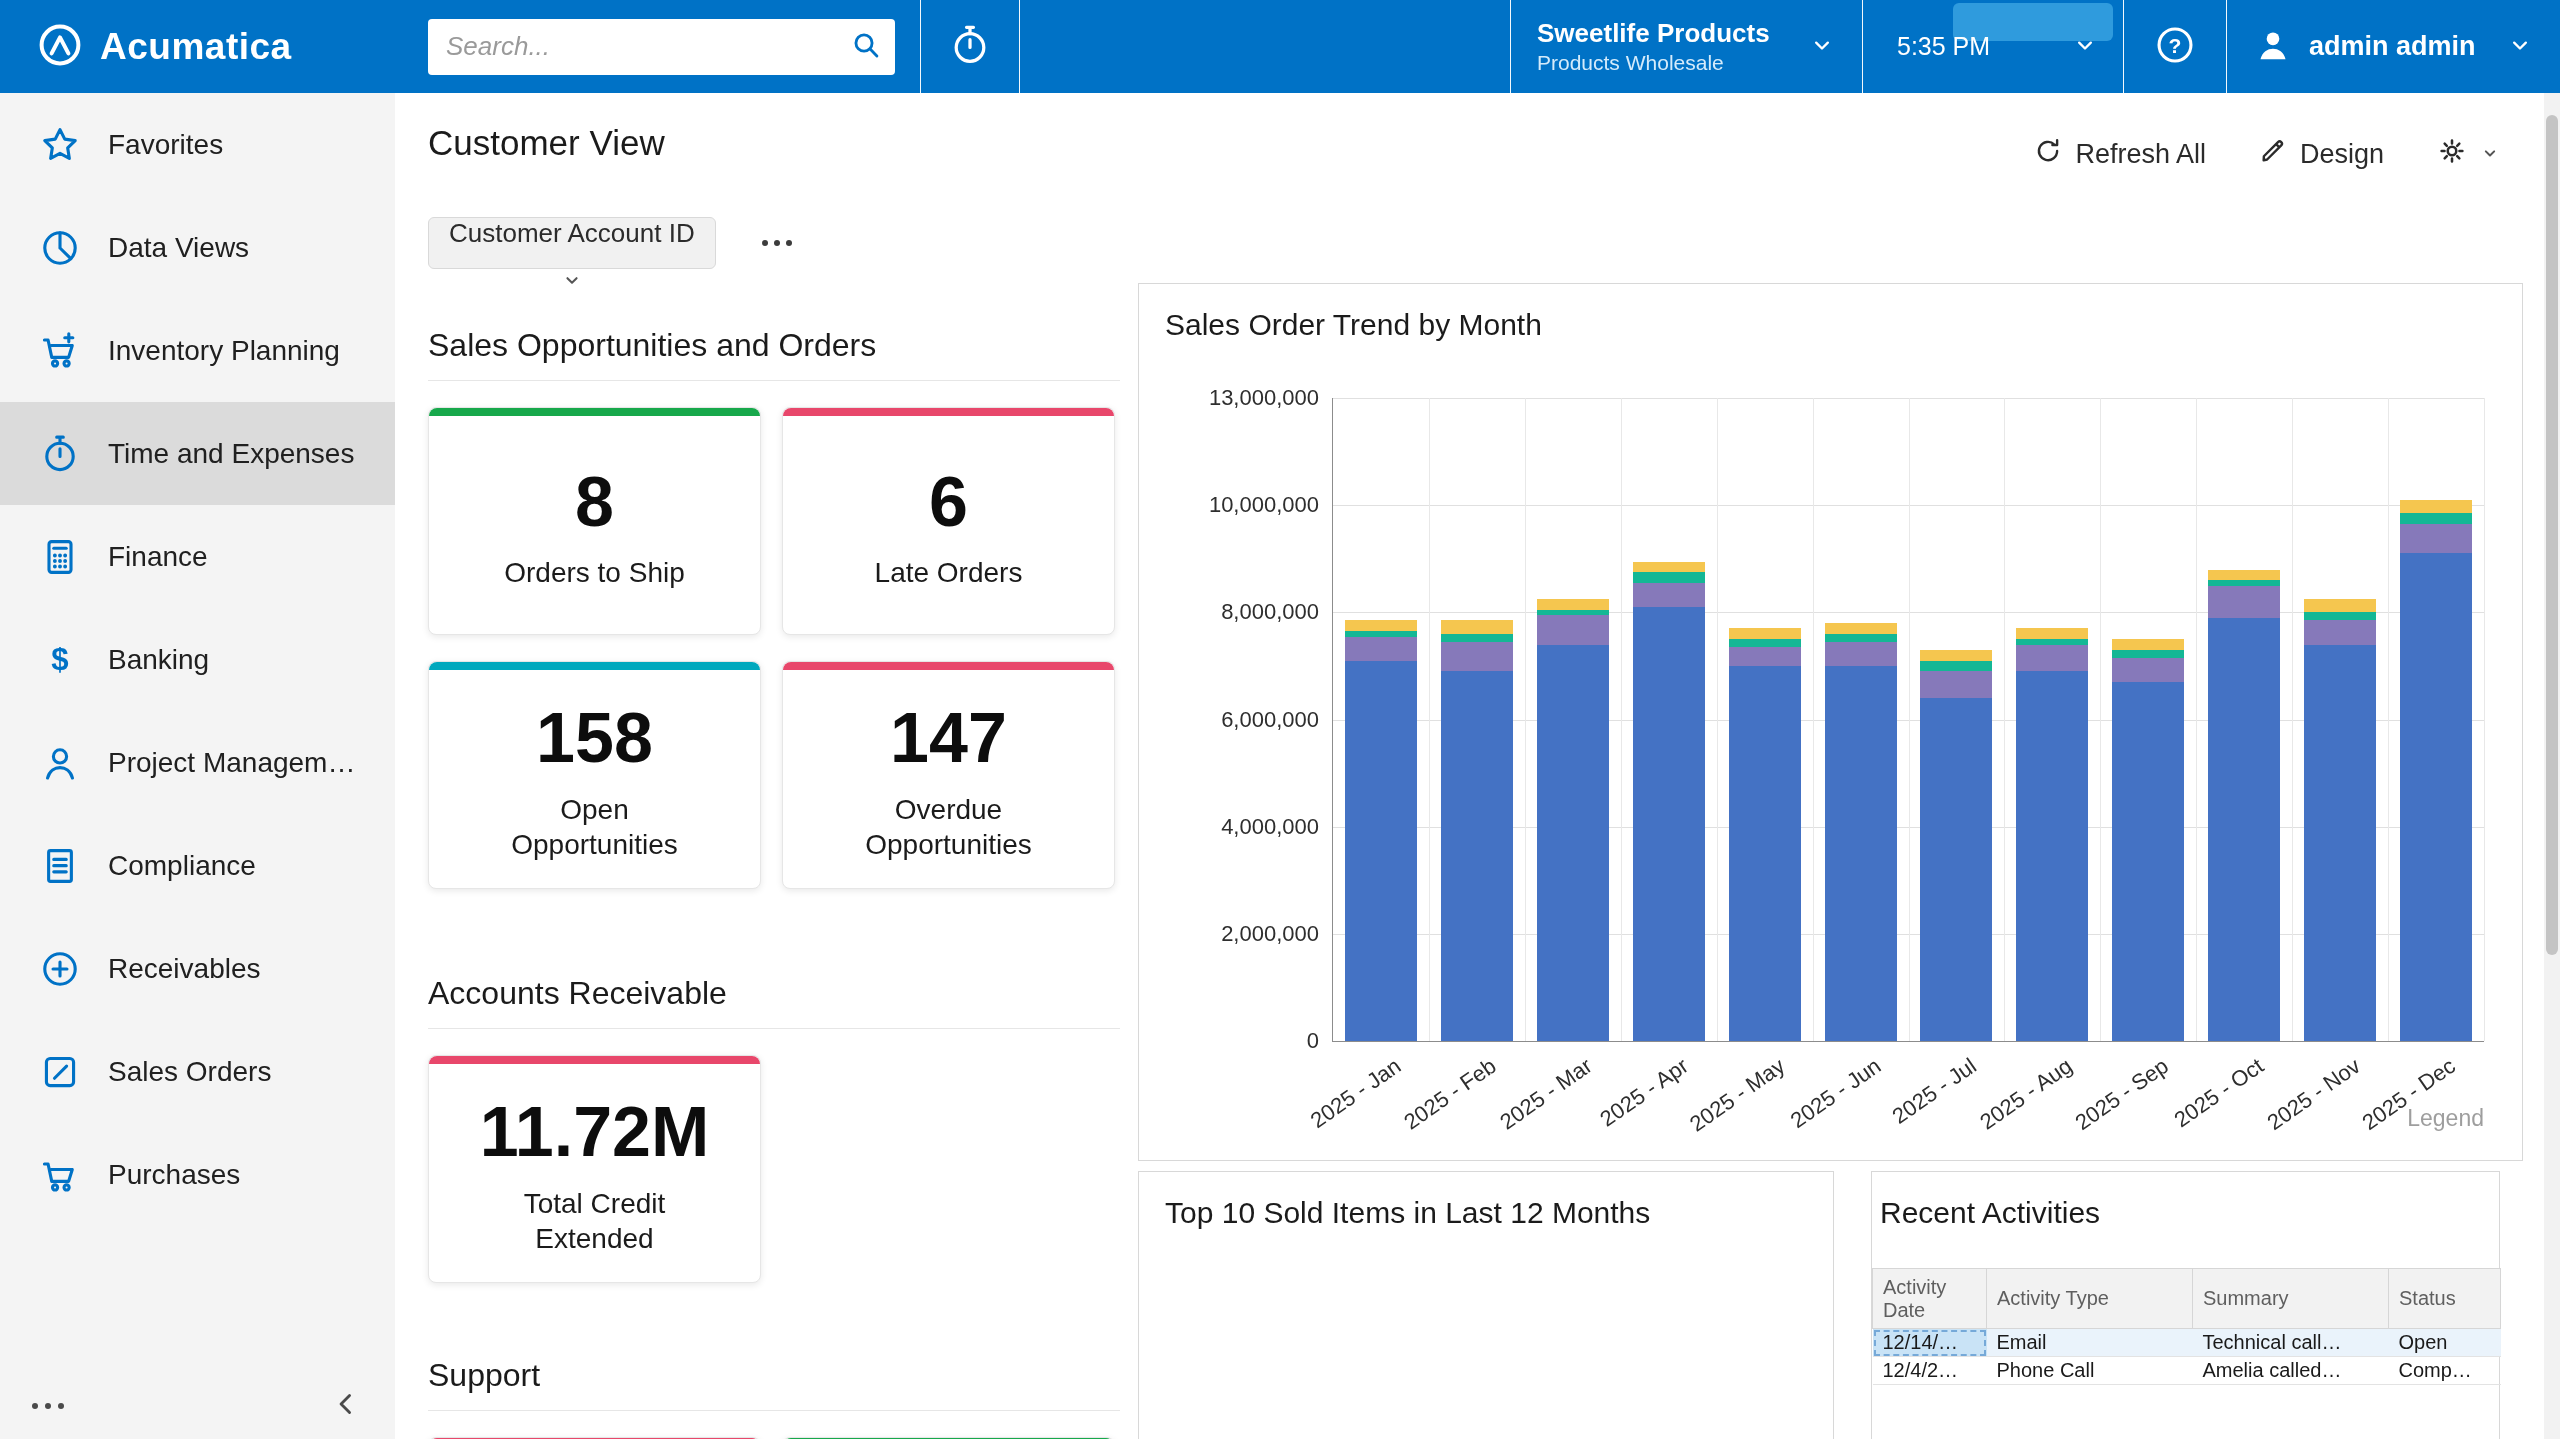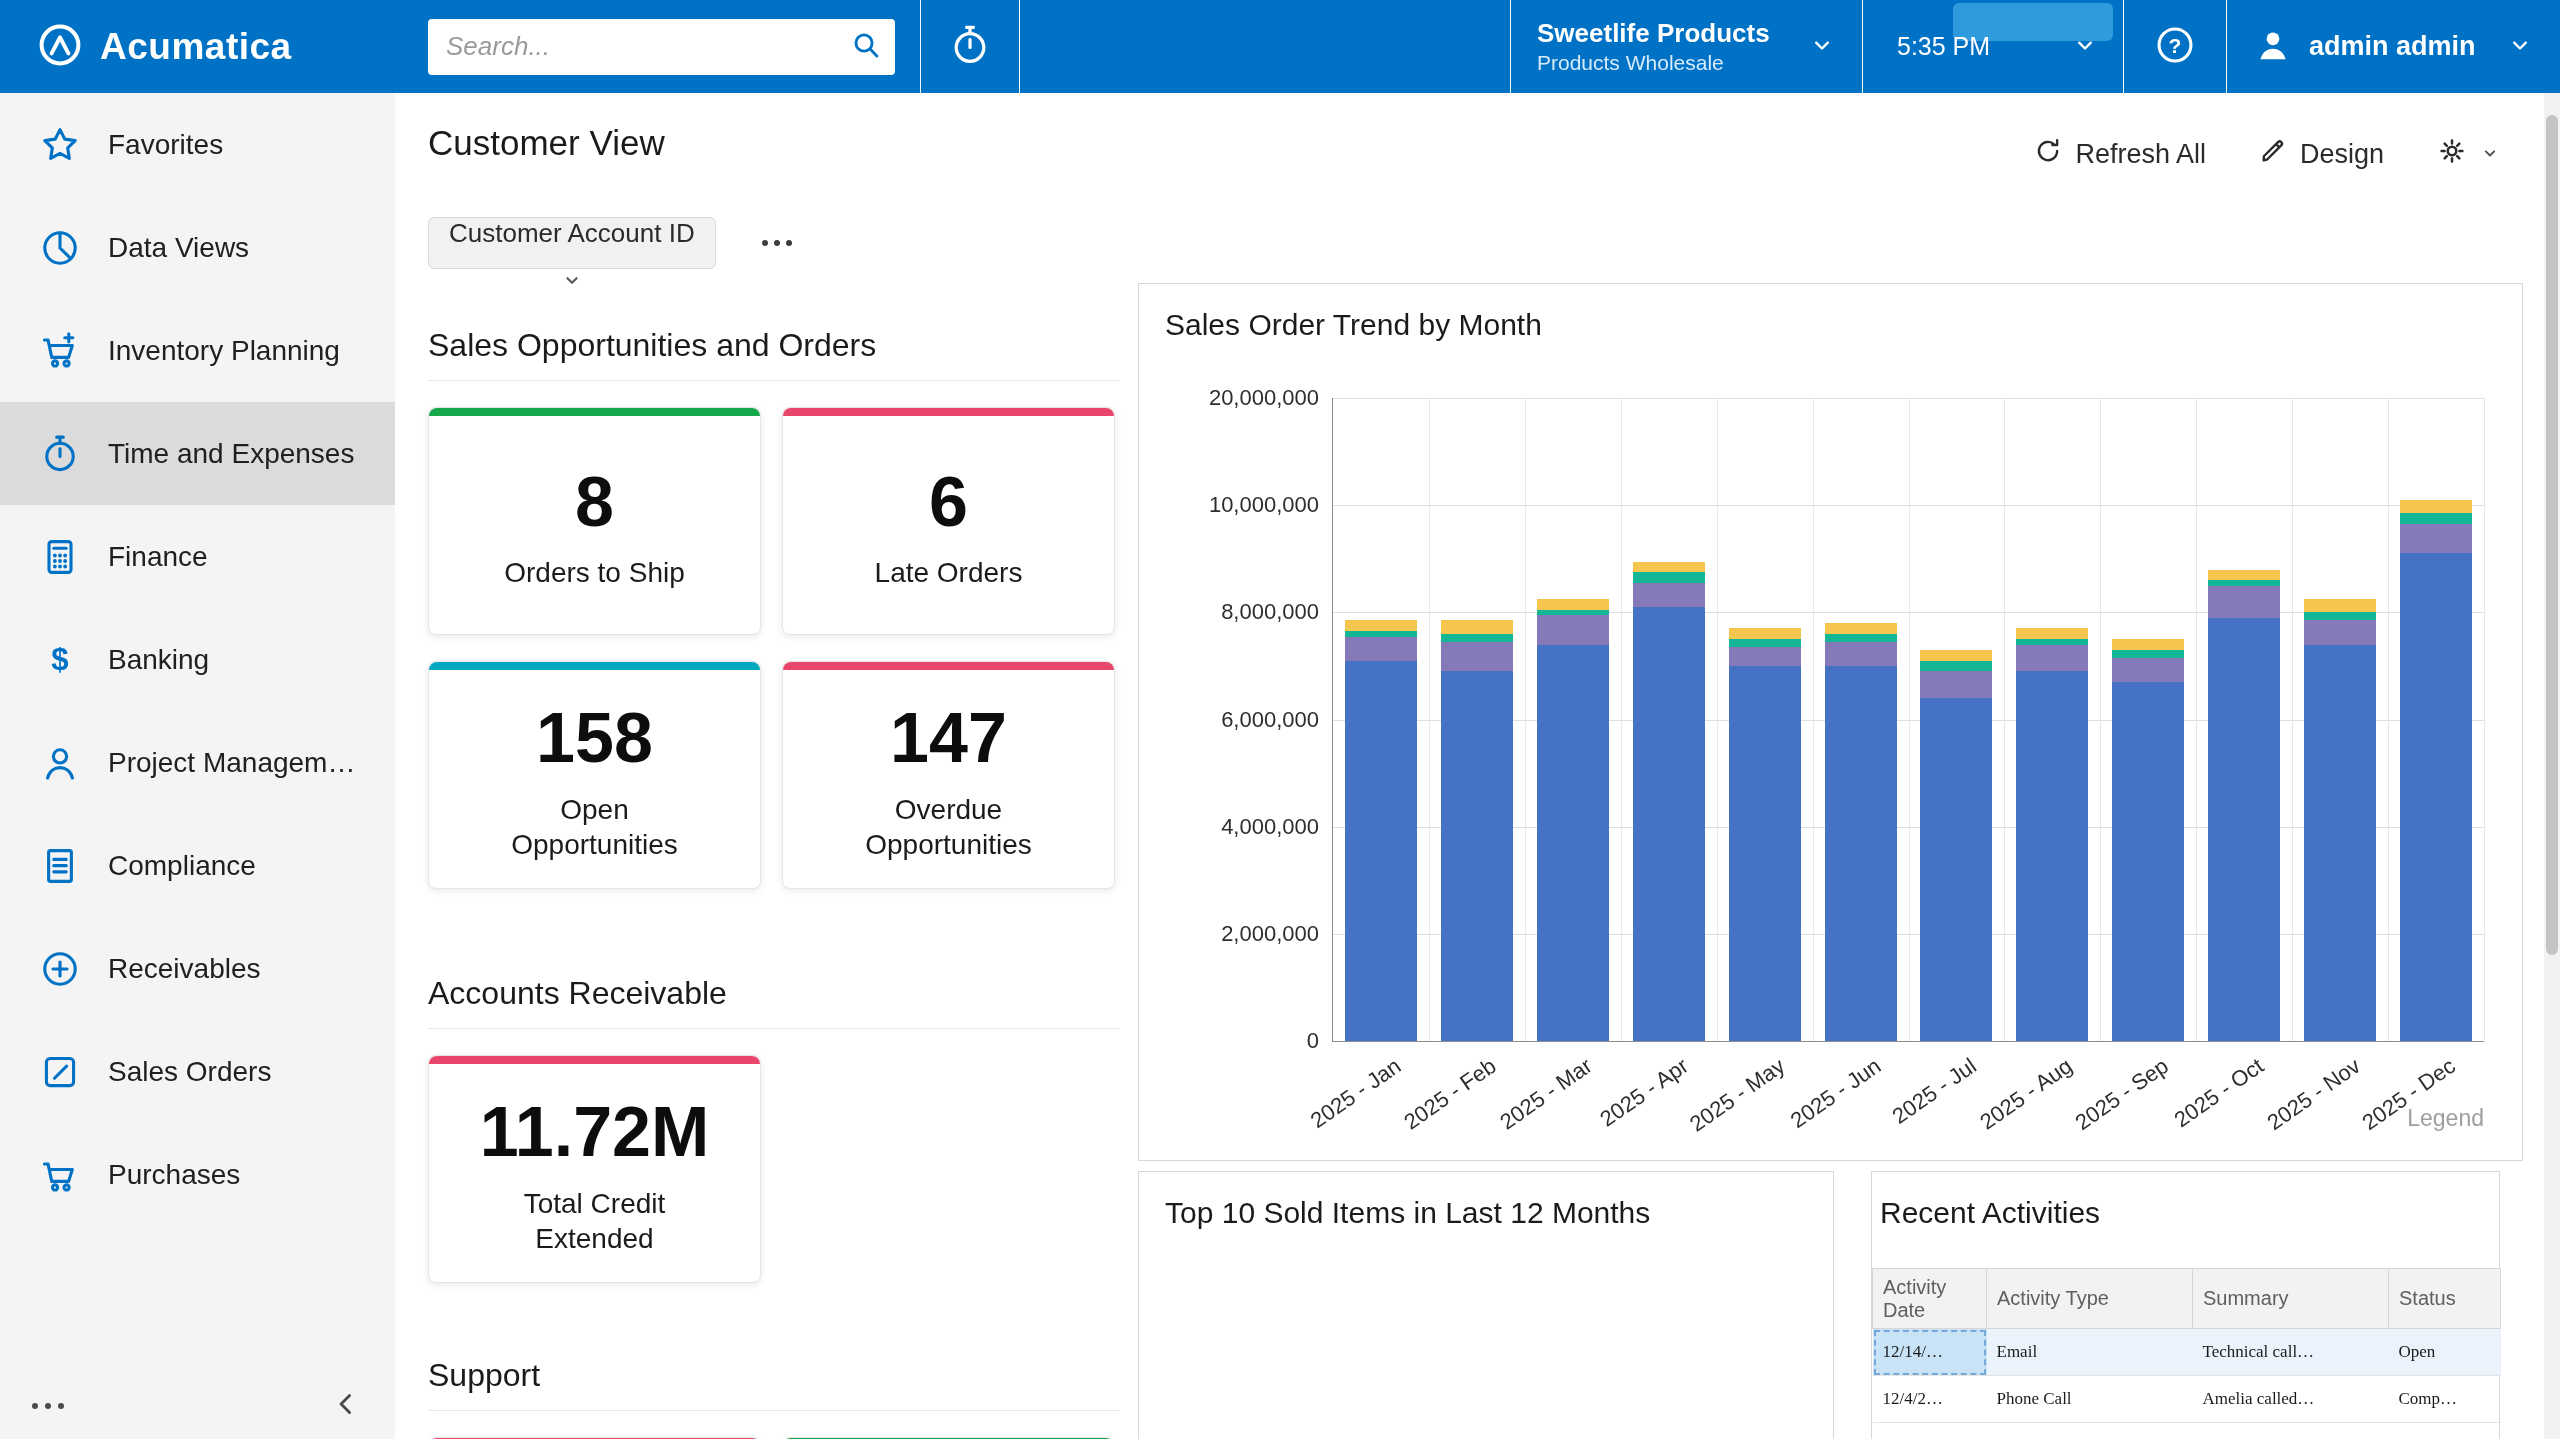--- a/index.html
+++ b/index.html
@@ -88,22 +88,22 @@
   .seg{width:100%;}
   .xlabel{position:absolute;top:calc(100% + 12px);width:0;height:0;overflow:visible;}
   .xlabel span{position:absolute;right:0;top:0;white-space:nowrap;transform:rotate(-35deg);
                transform-origin:100% 0;font-size:22px;color:#2e2e2e;}
   .legend-link{position:absolute;right:38px;bottom:28px;font-size:23px;color:#9E9E9E;}
 
   
   #recent-table{position:absolute;top:96px;left:0;width:628px;border-collapse:collapse;table-layout:fixed;}
   #recent-table th{background:#F2F2F2;border:1px solid #D6D6D6;font-size:20px;font-weight:400;
                    color:#5f5f5f;text-align:left;padding:6px 10px;height:60px;vertical-align:middle;box-sizing:border-box;}
-  #recent-table td{font-size:17px;color:#1a1a1a;padding:13px 10px;border-bottom:1px solid #E3E3E3;
-                   white-space:nowrap;overflow:hidden;box-sizing:border-box;font-family:Liberation Serif, serif;}
+  #recent-table td{font-size:20px;color:#1a1a1a;padding:2px 10px;border-bottom:1px solid #E3E3E3;
+                   white-space:nowrap;overflow:hidden;box-sizing:border-box;}
   #recent-table tr.sel td{background:#EAF3FB;}
   #recent-table tr.sel td:first-child{background:#C9E3F6;outline:2px dashed #76A9D8;outline-offset:-3px;}
 
   
   .scrollbar{position:absolute;right:0;top:93px;bottom:0;width:16px;background:#F2F2F2;}
   .scroll-thumb{position:absolute;top:22px;left:2px;width:12px;height:840px;background:#C4C4C4;border-radius:7px;}
 </style>
 </head>
 <body>
 
@@ -420,21 +420,21 @@
           <div class="ylabel" data-interactable="false" style="top: 535.833px;">2,000,000</div>
           <div class="hgrid" data-interactable="false" style="top: 428.667px;"></div>
           <div class="ylabel" data-interactable="false" style="top: 428.667px;">4,000,000</div>
           <div class="hgrid" data-interactable="false" style="top: 321.5px;"></div>
           <div class="ylabel" data-interactable="false" style="top: 321.5px;">6,000,000</div>
           <div class="hgrid" data-interactable="false" style="top: 214.333px;"></div>
           <div class="ylabel" data-interactable="false" style="top: 214.333px;">8,000,000</div>
           <div class="hgrid" data-interactable="false" style="top: 107.167px;"></div>
           <div class="ylabel" data-interactable="false" style="top: 107.167px;">10,000,000</div>
           <div class="hgrid" data-interactable="false" style="top: 0px;"></div>
-          <div class="ylabel" data-interactable="false" style="top: 0px;">20,000,000</div>
+          <div class="ylabel" data-interactable="false" style="top: 0px;">13,000,000</div>
           <div class="vgrid" data-interactable="false" style="left: 8.33333%;"></div>
           <div class="vgrid" data-interactable="false" style="left: 16.6667%;"></div>
           <div class="vgrid" data-interactable="false" style="left: 25%;"></div>
           <div class="vgrid" data-interactable="false" style="left: 33.3333%;"></div>
           <div class="vgrid" data-interactable="false" style="left: 41.6667%;"></div>
           <div class="vgrid" data-interactable="false" style="left: 50%;"></div>
           <div class="vgrid" data-interactable="false" style="left: 58.3333%;"></div>
           <div class="vgrid" data-interactable="false" style="left: 66.6667%;"></div>
           <div class="vgrid" data-interactable="false" style="left: 75%;"></div>
           <div class="vgrid" data-interactable="false" style="left: 83.3333%;"></div>

